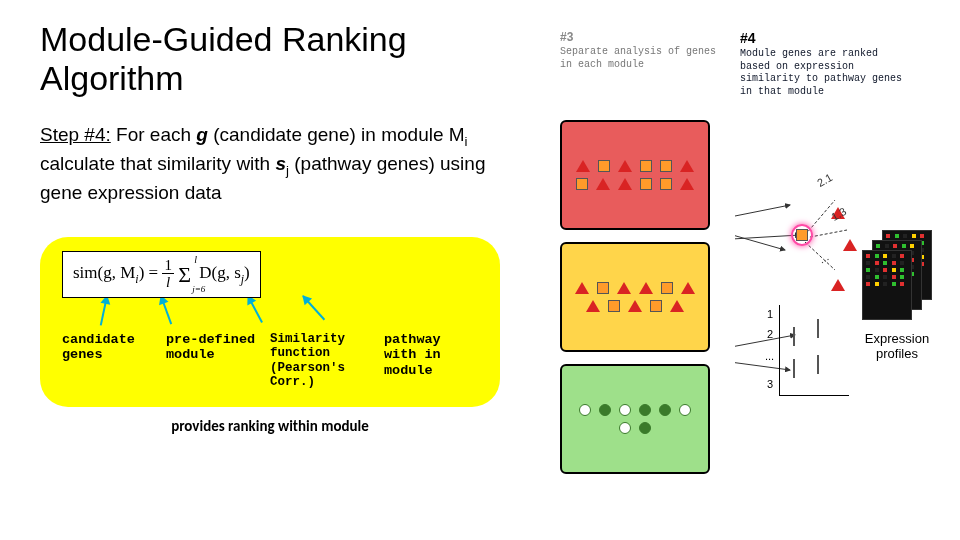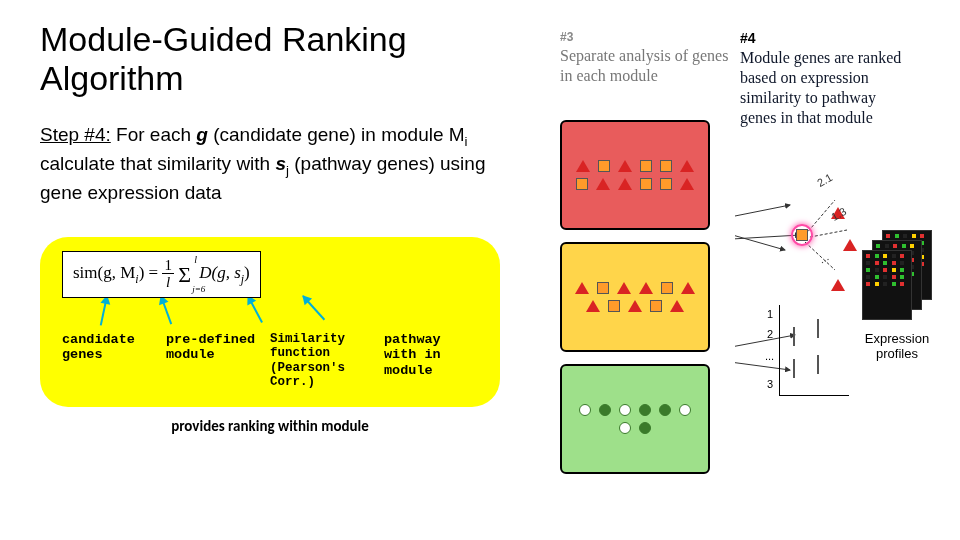--- a/index.html
+++ b/index.html
@@ -24,21 +24,21 @@
   .arrow::after { content: ''; position: absolute; top: -1px; left: -4px; border-left: 5px solid transparent; border-right: 5px solid transparent; border-bottom: 9px solid #00b0d8; }
   .labels-row { display: flex; gap: 14px; font-family: Liberation Mono, monospace; font-size: 13.5px; font-weight: 600; line-height: 1.15; margin-top: 2px; }
   .lbl { width: 90px; }
   .caption-below { font-family: Calibri, Arial, sans-serif; font-weight: 600; font-size: 15px; text-align: center; margin-top: 10px; width: 460px; }
 
   
   .right-pane { position: absolute; left: 560px; top: 30px; width: 380px; display: flex; gap: 10px; }
   .col3, .col4 { width: 170px; }
   .col3 .hnum { font-family: Arial, sans-serif; font-size: 12px; color: #888; font-weight: bold; }
   .col4 .hnum { font-family: Arial, sans-serif; font-size: 14px; color: #000; font-weight: bold; }
-  .col-sub { font-family: Liberation Serif, serif; font-size: 16px; line-height: 1.25; margin-top: 2px; height: 64px; }
+  .col-sub { font-family: Liberation Mono, monospace; font-size: 10px; line-height: 1.25; margin-top: 2px; height: 64px; }
   .col3 .col-sub { color: #777; }
   .col4 .col-sub { color: #0f172a; }
   .modules-stack { margin-top: 10px; display: flex; flex-direction: column; gap: 12px; }
   .module-box { width: 150px; height: 110px; border: 2px solid #000; border-radius: 6px; position: relative; display: flex; flex-wrap: wrap; align-content: center; justify-content: center; padding: 8px; gap: 6px 8px; }
   .m-red { background: #e85c5c; }
   .m-yel { background: #ffd54a; }
   .m-grn { background: #9ee08a; }
   .tri { width: 0; height: 0; border-left: 7px solid transparent; border-right: 7px solid transparent; border-bottom: 12px solid #d92323; }
   .sq { width: 12px; height: 12px; background: #ff9b2a; border: 1px solid #555; }
   .circ { width: 12px; height: 12px; border-radius: 50%; background: #fff; border: 1.5px solid #3a7a2a; }
@@ -70,21 +70,21 @@
 
   <div class="yellow-box">
     <div class="formula-box">
       <span>sim</span><span>(g, M</span><span style="font-size:0.7em;vertical-align:sub;font-style:italic">i</span><span>) =</span>
       <span class="frac"><span class="num">1</span><span class="den" style="font-style:italic">l</span></span>
       <span class="sigma-group">
         <span class="sig-sup">l</span>
         <span class="sigsym">Σ</span>
         <span class="sig-sub">j=6</span>
       </span>
-      <span style="font-style:italic">D(g, s</span><span style="font-size:0.7em;vertical-align:sub;font-style:italic">j</span><span>)</span>
+      <span style="">D(g, s</span><span style="font-size:0.7em;vertical-align:sub;font-style:italic">j</span><span>)</span>
     </div>
 
     <div class="arrows-row">
       <div class="arrow" style="left:44px; height:30px; transform:rotate(12deg)"></div>
       <div class="arrow" style="left:98px; height:30px; transform:rotate(-20deg)"></div>
       <div class="arrow" style="left:185px; height:30px; transform:rotate(-28deg)"></div>
       <div class="arrow" style="left:240px; height:32px; transform:rotate(-42deg)"></div>
     </div>
 
     <div class="labels-row">

